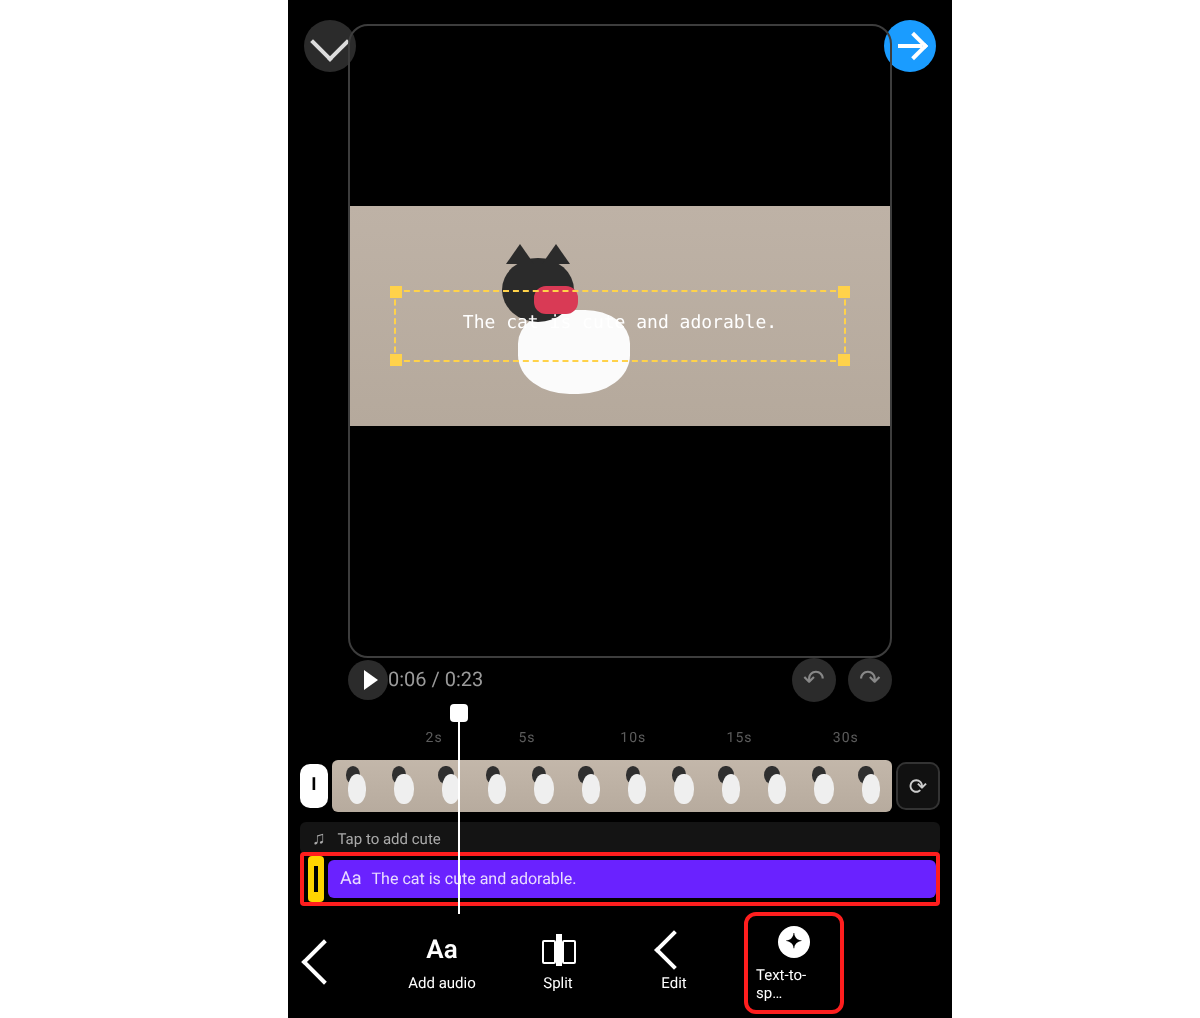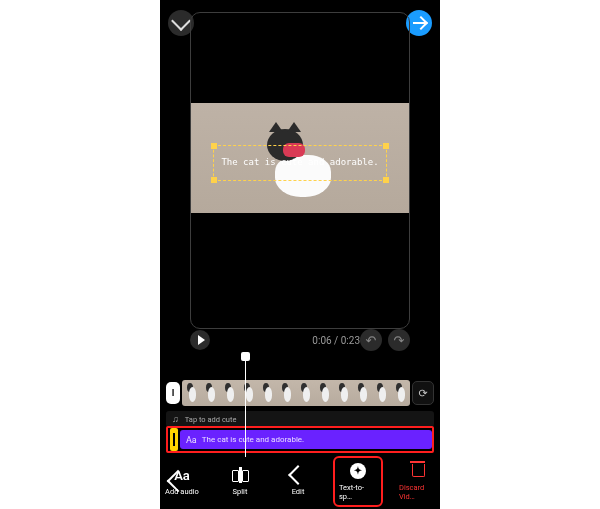--- a/index.html
+++ b/index.html
@@ -1,17 +1,17 @@
 <!DOCTYPE html>
 <html><head>
 <meta charset="utf-8">
 <style>
   html,body{margin:0;padding:0;background:#fff;font-family:-apple-system,BlinkMacSystemFont,Segoe UI,Roboto,Arial,sans-serif}
   .stage{position:relative;width:600px;height:509px;margin:0 auto;background:#fff}
-  .phone{position:absolute;left:160px;top:0;width:280px;height:509px;background:#000;color:#fff}
+  .phone{position:absolute;left:144px;top:0;width:332px;height:509px;background:#000;color:#fff}
   .topbar{position:absolute;left:0;top:10px;right:0;height:32px}
   .circ{position:absolute;width:26px;height:26px;border-radius:50%;display:flex;align-items:center;justify-content:center}
   .pill-dark{background:#2b2b2b}
   .pill-blue{background:#1a9cff}
   .chev-down{width:12px;height:12px;border-left:2px solid #ddd;border-bottom:2px solid #ddd;transform:rotate(-45deg);margin-top:-4px}
   .arrow-r{width:12px;height:2px;background:#fff;position:relative}
   .arrow-r:after{content:"";position:absolute;right:-1px;top:-4px;width:8px;height:8px;border-top:2px solid #fff;border-right:2px solid #fff;transform:rotate(45deg)}
   .preview{position:absolute;left:30px;right:30px;top:12px;bottom:180px;border:1px solid #3d3d3d;border-radius:10px}
   .video{position:absolute;left:0;right:0;top:90px;height:110px;background:linear-gradient(#beb2a6,#b5a99c);overflow:hidden}
   .cat{position:absolute;left:70px;top:18px;width:80px;height:80px}
@@ -20,21 +20,21 @@
   .cat .head:before,.cat .head:after{content:"";position:absolute;top:-7px;width:0;height:0;border-left:7px solid transparent;border-right:7px solid transparent;border-bottom:10px solid #2b2b2b}
   .cat .head:before{left:2px}.cat .head:after{right:2px}
   .cat .bow{position:absolute;left:22px;top:22px;width:22px;height:14px;background:#d93a55;border-radius:6px}
   .overlay-box{position:absolute;left:22px;top:42px;right:22px;height:34px;border:1.5px dashed #ffd24a;display:flex;align-items:center;justify-content:center;text-align:center;font-family:Menlo,Consolas,monospace;font-size:9px;color:#fff;padding:0 6px;line-height:1.25}
   .overlay-box .h{position:absolute;top:-3px;width:6px;height:6px;background:#ffd24a}
   .overlay-box .h.l{left:-3px}.overlay-box .h.r{right:-3px}
   .overlay-box .h.bl{bottom:-3px;left:-3px;top:auto}.overlay-box .h.br{bottom:-3px;right:-3px;top:auto}
   .controls{position:absolute;left:0;right:0;bottom:158px;height:22px;display:flex;align-items:center;font-size:10px;color:#9a9a9a}
   .play{width:20px;height:20px;margin-left:30px;border-radius:50%;background:#2b2b2b;display:flex;align-items:center;justify-content:center}
   .tri{width:0;height:0;border-top:5px solid transparent;border-bottom:5px solid transparent;border-left:7px solid #fff;margin-left:2px}
-  .time{flex:1;text-align:right}
+  .time{flex:1;text-align:left}
   .undo,.redo{width:22px;height:22px;border-radius:50%;background:#2b2b2b;display:flex;align-items:center;justify-content:center;margin-right:6px;color:#888;font-size:13px}
   .redo{margin-right:30px}
   .ruler{position:absolute;left:0;right:0;bottom:134px;height:10px;font-size:7px;color:#5c5c5c;letter-spacing:.5px}
   .ruler span{position:absolute;top:0;transform:translateX(-50%)}
   .strip{position:absolute;left:6px;right:6px;bottom:102px;height:28px;display:flex;align-items:center}
   .strip .lead{width:14px;height:22px;border-radius:5px;background:#fff;color:#000;margin-right:2px;display:flex;align-items:center;justify-content:center;font-size:9px;font-weight:700}
   .thumbs{flex:1;height:26px;display:flex;gap:0;overflow:hidden;border-radius:3px}
   .thumbs .t{flex:1;background:linear-gradient(#c3b7aa,#b7ab9e);position:relative}
   .thumbs .t:after{content:"";position:absolute;left:35%;top:28%;width:40%;height:55%;border-radius:50%;background:#efefef}
   .thumbs .t:before{content:"";position:absolute;left:28%;top:12%;width:32%;height:36%;border-radius:50%;background:#2f2f2f}
@@ -96,20 +96,27 @@
 
     <div class="controls">
       <div class="play">
           <div class="tri"></div>
         </div>
       <div class="time">0:06 / 0:23</div>
       <div class="undo">↶</div>
       <div class="redo">↷</div>
     </div>
 
+    <div class="ruler">
+      <span style="left:22%">2s</span>
+      <span style="left:36%">5s</span>
+      <span style="left:52%">10s</span>
+      <span style="left:68%">15s</span>
+      <span style="left:84%">30s</span>
+    </div>
 
     <div class="strip">
       <div class="lead">I</div>
       <div class="thumbs">
         <div class="t"></div>
           <div class="t"></div>
           <div class="t"></div>
           <div class="t"></div>
           <div class="t"></div>
           <div class="t"></div>
@@ -156,22 +163,16 @@
             <div class="pencil"></div>
           </div>
         <span>Edit</span>
       </div>
       <div class="tool boxed">
         <div class="ic">
             <div class="tts">✦</div>
           </div>
         <span>Text-to-sp…</span>
       </div>
-      <div class="tool red">
-        <div class="ic">
-            <div class="trash"></div>
-          </div>
-        <span>Discard Vid…</span>
-      </div>
     </div>
 
   </div>
 </div>
 
 </body></html>

